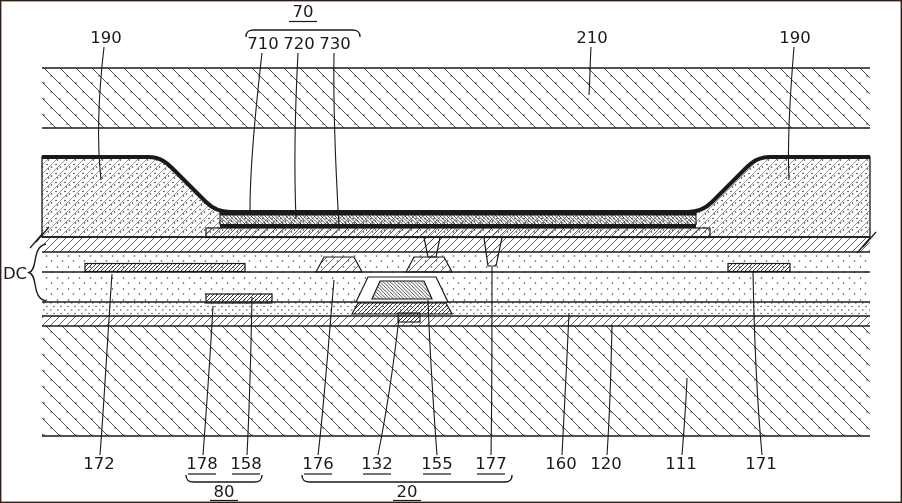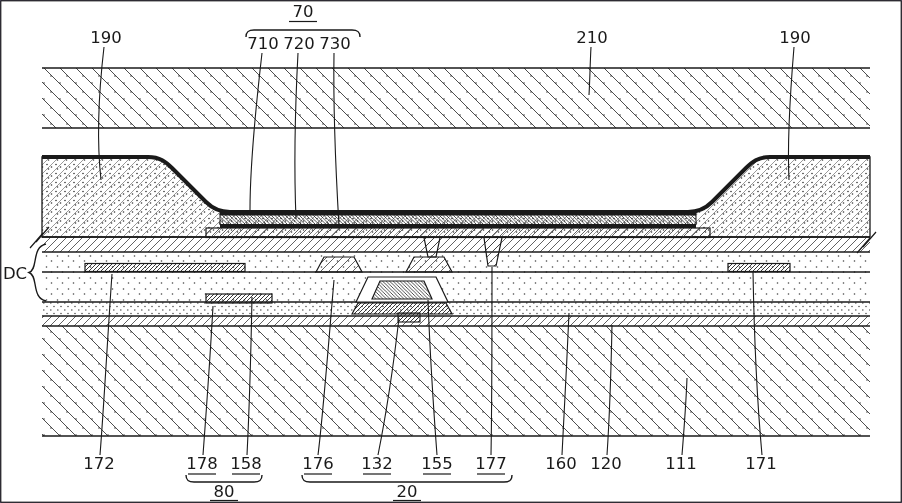--- a/index.html
+++ b/index.html
@@ -1,16 +1,16 @@
 <!DOCTYPE html>
 <html><head>
 <meta charset="utf-8">
 <style>
   html,body{margin:0;padding:0;background:#fff;}
-  .stage{width:902px;height:503px;position:relative;background:#c4b5fd;}
+  .stage{width:902px;height:503px;position:relative;background:#c2410c;}
   svg{display:block;}
   svg text.lbl{font-family:"DejaVu Sans",sans-serif;font-size:16.5px;fill:#1a1a1a;text-anchor:middle;}
   .layerline{stroke:#1a1a1a;stroke-width:1.6;fill:none;}
   .innerline{stroke:#1a1a1a;stroke-width:1.3;fill:none;}
   .outline{stroke:#1a1a1a;stroke-width:1.2;}
   .leader{stroke:#1a1a1a;stroke-width:1.1;fill:none;}
   .brace{stroke:#1a1a1a;stroke-width:1.4;fill:none;}
   .ul{stroke:#1a1a1a;stroke-width:1.2;}
 </style>
 </head>

